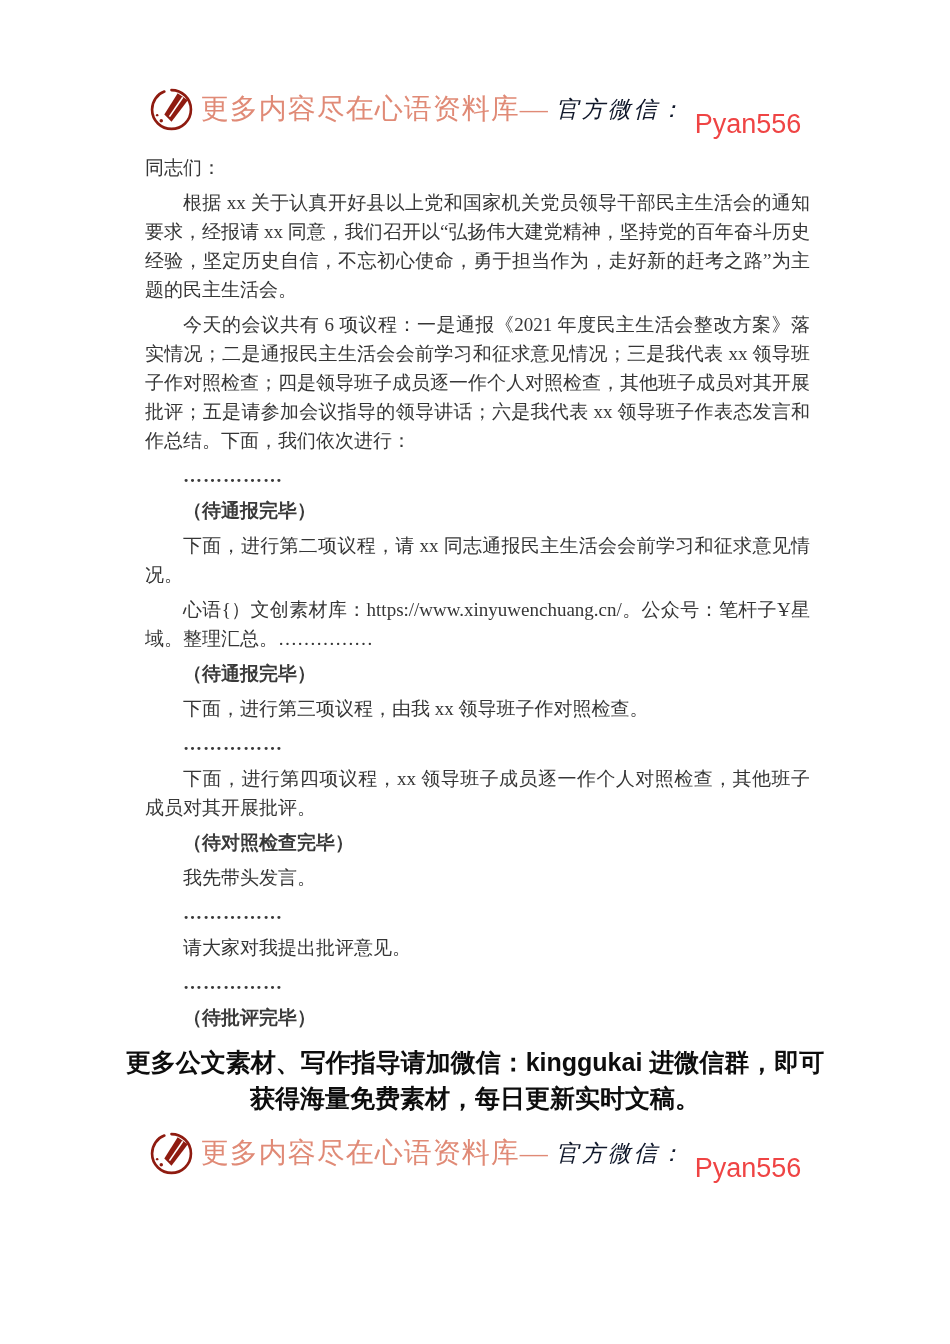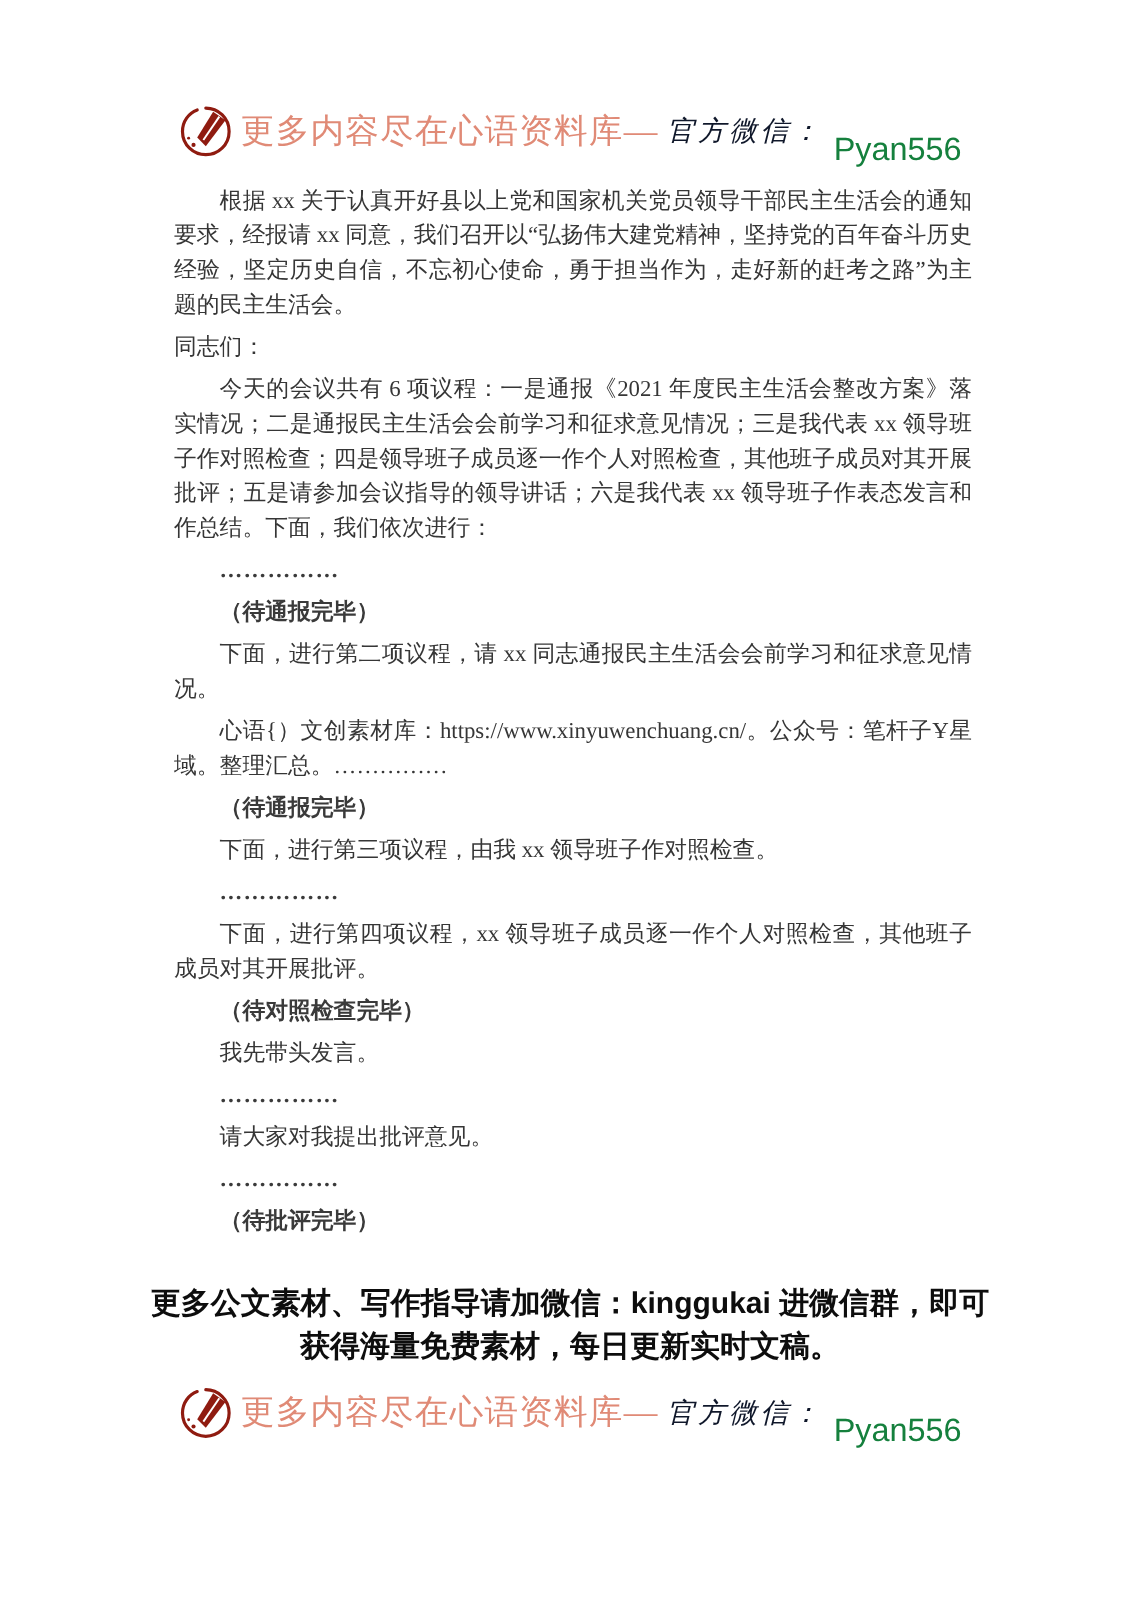--- a/index.html
+++ b/index.html
@@ -34,21 +34,21 @@
   }
   .wechat-label {
     font-style: italic;
     font-size: 23px;
     color: #0f172a;
     letter-spacing: 3px;
   }
   .wechat-id {
     font-family: "Liberation Sans", "DejaVu Sans", sans-serif;
     font-size: 27px;
-    color: #15803d;
+    color: #ef4444;
     margin-left: 2px;
     margin-top: 31px;
   }
   
   .doc-body {
     width: 665px;
     margin-left: 145px;
     margin-top: 13px;
     color: #363636;
   }
@@ -64,21 +64,21 @@
     letter-spacing: 1px;
     color: #3a3a3a;
   }
   .para.note {
     font-weight: bold;
     color: #3a3a3a;
     font-family: Liberation Serif, serif;
   }
   
   .promo {
-    margin-top: 36px;
+    margin-top: 12px;
     text-align: center;
     font-family: "Liberation Sans", "DejaVu Sans", sans-serif;
     font-weight: 700;
     font-size: 25px;
     line-height: 36px;
     color: #0d0d0d;
   }
 </style>
 </head>
 <body>
@@ -94,22 +94,22 @@
         <circle cx="12" cy="33" r="1.7" fill="#8f1b10"></circle>
         <circle cx="8" cy="27.5" r="1.2" fill="#8f1b10"></circle>
       </svg>
     </span>
     <span class="site-text">更多内容尽在心语资料库—</span>
     <span class="wechat-label">官方微信：</span>
     <span class="wechat-id">Pyan556</span>
   </header>
 
   <main class="doc-body" id="doc-body">
+      <p class="para text">同志们：</p>
       <p class="para text indent">根据 xx 关于认真开好县以上党和国家机关党员领导干部民主生活会的通知要求，经报请 xx 同意，我们召开以“弘扬伟大建党精神，坚持党的百年奋斗历史经验，坚定历史自信，不忘初心使命，勇于担当作为，走好新的赶考之路”为主题的民主生活会。</p>
-      <p class="para text">同志们：</p>
       <p class="para text indent">今天的会议共有 6 项议程：一是通报《2021 年度民主生活会整改方案》落实情况；二是通报民主生活会会前学习和征求意见情况；三是我代表 xx 领导班子作对照检查；四是领导班子成员逐一作个人对照检查，其他班子成员对其开展批评；五是请参加会议指导的领导讲话；六是我代表 xx 领导班子作表态发言和作总结。下面，我们依次进行：</p>
       <p class="para dots indent">……………</p>
       <p class="para note indent">（待通报完毕）</p>
       <p class="para text indent">下面，进行第二项议程，请 xx 同志通报民主生活会会前学习和征求意见情况。</p>
       <p class="para text indent">心语{）文创素材库：https://www.xinyuwenchuang.cn/。公众号：笔杆子Ұ星域。整理汇总。……………</p>
       <p class="para note indent">（待通报完毕）</p>
       <p class="para text indent">下面，进行第三项议程，由我 xx 领导班子作对照检查。</p>
       <p class="para dots indent">……………</p>
       <p class="para text indent">下面，进行第四项议程，xx 领导班子成员逐一作个人对照检查，其他班子成员对其开展批评。</p>
       <p class="para note indent">（待对照检查完毕）</p>

